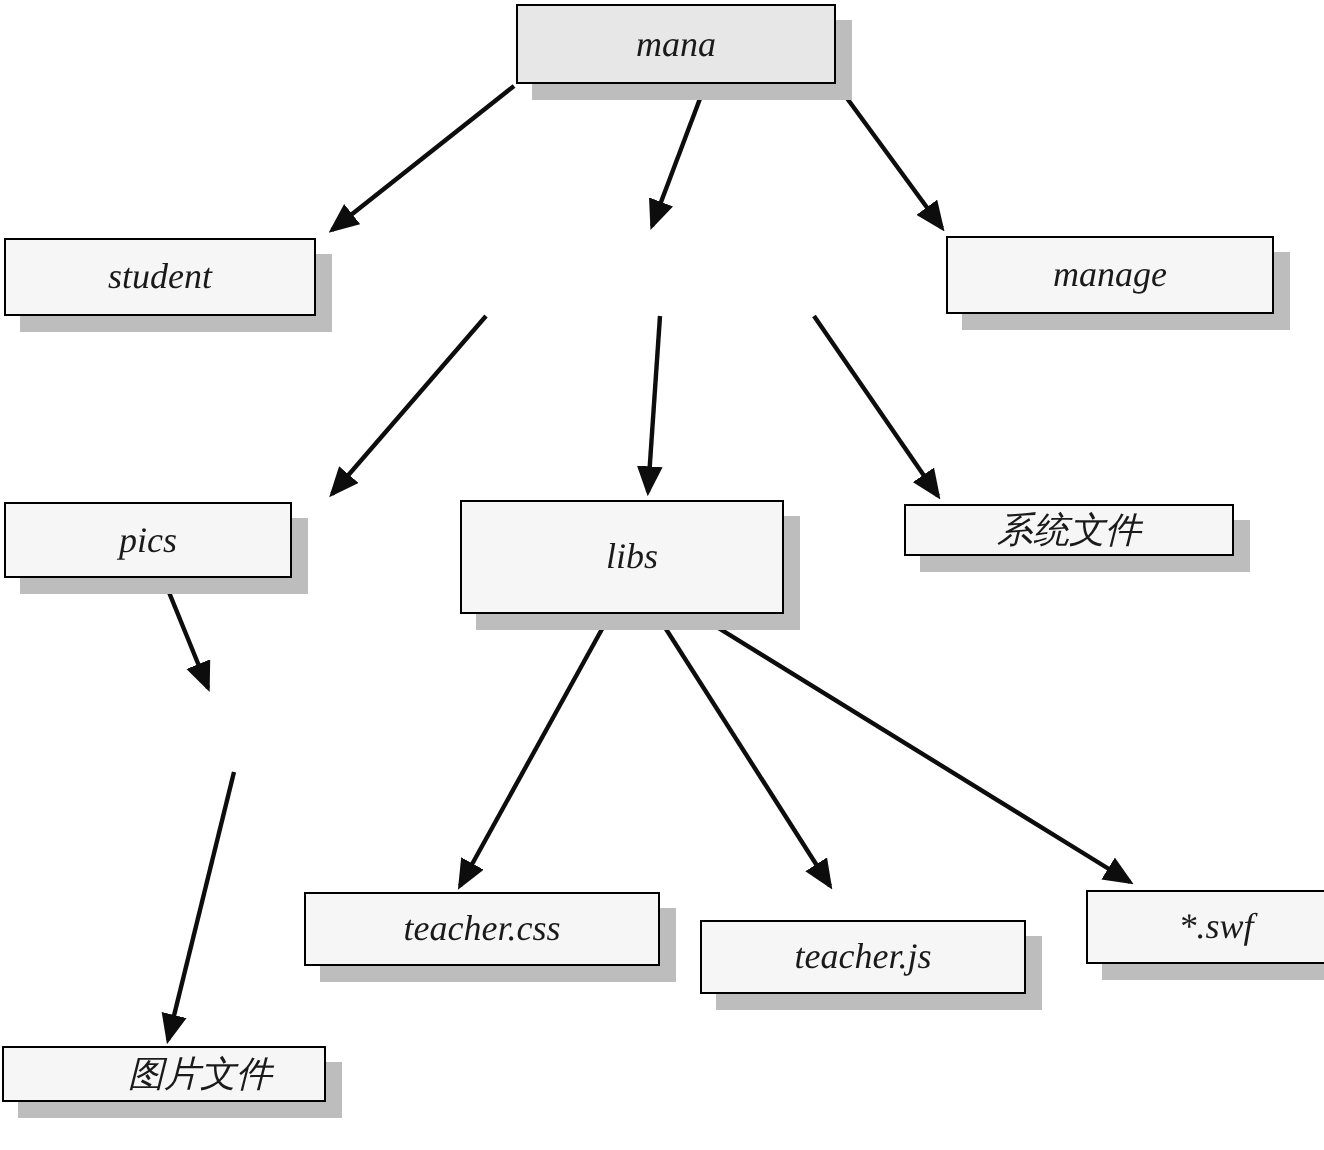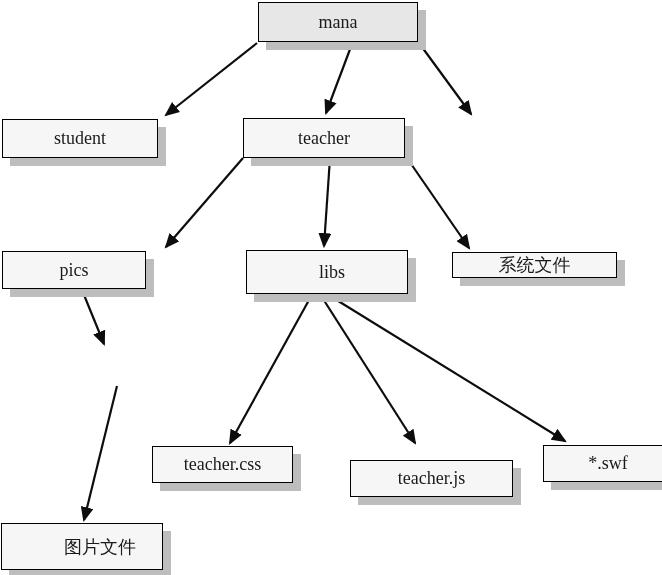--- a/index.html
+++ b/index.html
@@ -26,20 +26,21 @@
   .arrows .head{fill:var(--line);}
   .node{
     position:absolute;
     box-sizing:border-box;
     border:1.5px solid var(--border);
     background:var(--node-fill);
     box-shadow:8px 8px 0 0 var(--shadow);
     display:flex;align-items:center;justify-content:center;
     font-size:18px;color:#1a1a1a;
     white-space:nowrap;
+    font-style:italic;
   }
   .node.root{background:var(--root-fill);}
 </style>
 </head>
 <body>
 
 <div class="canvas">
 
   <svg class="arrows" viewBox="0 0 662 575" xmlns="http://www.w3.org/2000/svg">
     <defs>
@@ -57,31 +58,31 @@
     <line x1="117" y1="386" x2="84" y2="520" marker-end="url(#ah)"></line>
     <line x1="314" y1="291" x2="230" y2="443" marker-end="url(#ah)"></line>
     <line x1="318" y1="291" x2="415" y2="443" marker-end="url(#ah)"></line>
     <line x1="322" y1="291" x2="565" y2="441" marker-end="url(#ah)"></line>
   </svg>
 
   <div class="node root" style="left:258px;top:2px;width:160px;height:40px;">mana</div>
 
   <div class="node" style="left:2px;top:119px;width:156px;height:39px;">student</div>
 
-  <div class="node" style="left:243px;top:118px;width:162px;height:40px;">teacher</div>
 
+  <div class="node" style="left:473px;top:118px;width:164px;height:39px;">manage</div>
 
   <div class="node" style="left:2px;top:251px;width:144px;height:38px;">pics</div>
 
-  <div class="node" style="left:246px;top:250px;width:162px;height:44px;padding-left:10px;">libs</div>
+  <div class="node" style="left:230px;top:250px;width:162px;height:57px;padding-left:10px;">libs</div>
 
   <div class="node" style="left:452px;top:252px;width:165px;height:26px;">系统文件</div>
 
 
-  <div class="node" style="left:152px;top:446px;width:141px;height:37px;">teacher.css</div>
+  <div class="node" style="left:152px;top:446px;width:178px;height:37px;">teacher.css</div>
 
   <div class="node" style="left:350px;top:446px;width:163px;height:37px;margin-top:14px;">teacher.js</div>
 
   <div class="node" style="left:543px;top:445px;width:130px;height:37px;">*.swf</div>
 
-  <div class="node" style="left:1px;top:523px;width:162px;height:47px;padding-left:36px;">图片文件</div>
+  <div class="node" style="left:1px;top:523px;width:162px;height:28px;padding-left:36px;">图片文件</div>
 
 </div>
 
 </body></html>

